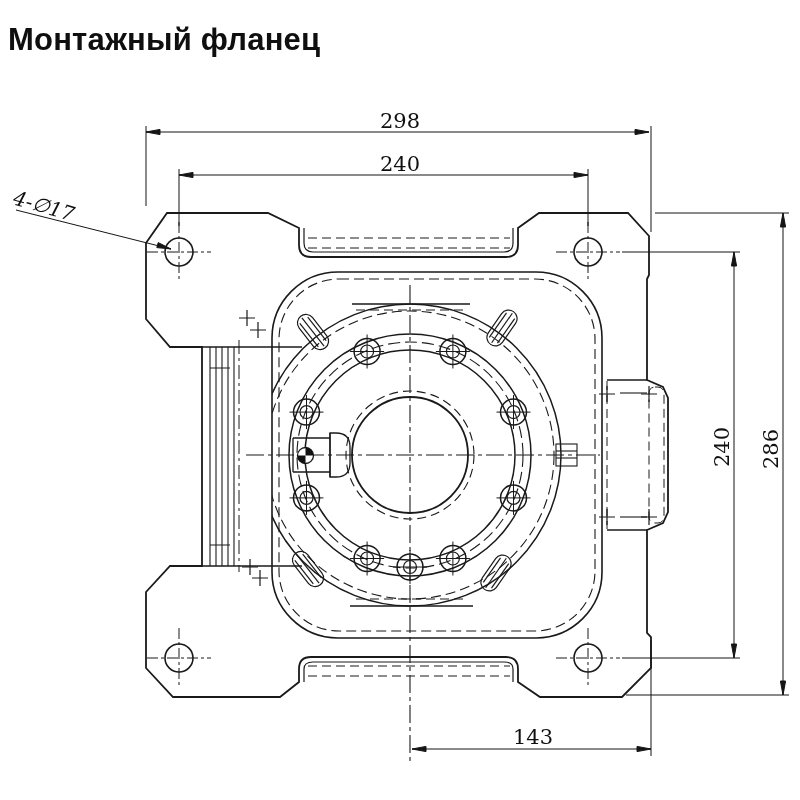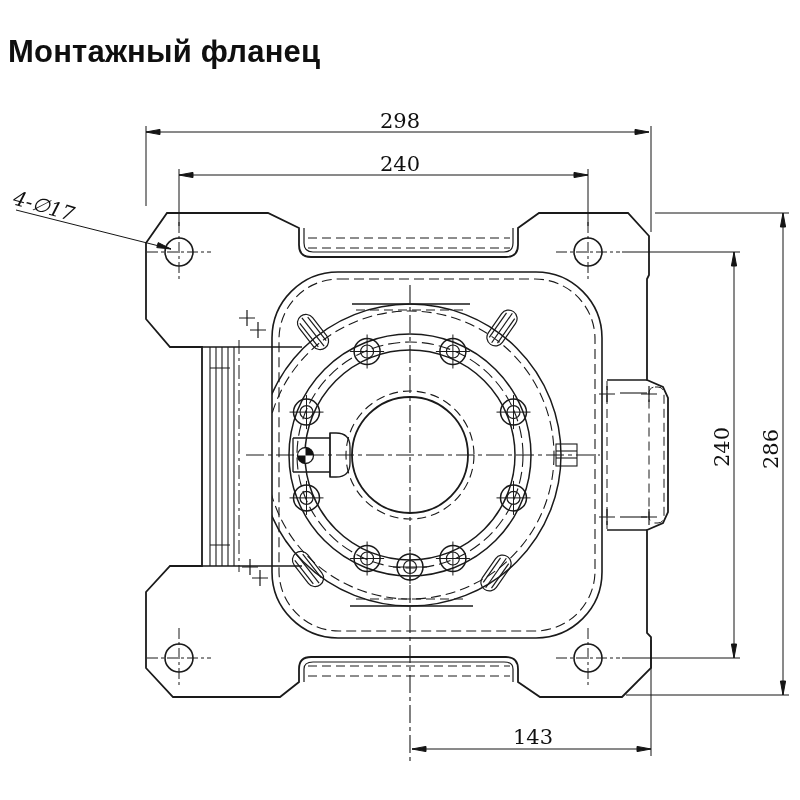--- a/index.html
+++ b/index.html
@@ -1,19 +1,19 @@
 <!DOCTYPE html>
 <html><head>
 <meta charset="utf-8">
 <style>
   html,body{margin:0;padding:0;background:#ffffff;}
   .page{position:relative;width:800px;height:800px;background:#fff;overflow:hidden;
         font-family:"Liberation Sans",sans-serif;}
   .title{position:absolute;left:8px;top:22px;font-size:31px;font-weight:700;color:#0f0f0f;
-         letter-spacing:0.2px;margin-top:12px;}
+         letter-spacing:0.2px;}
   svg{position:absolute;left:0;top:0;}
   .dimtext{font-family:"DejaVu Serif","Liberation Serif",serif;font-size:21px;fill:#101010;}
   .leadertext{font-family:"DejaVu Serif","Liberation Serif",serif;font-size:20px;font-style:italic;fill:#101010;}
 </style>
 </head>
 <body>
 
 <div class="page">
   <div class="title">Монтажный фланец</div>
 

